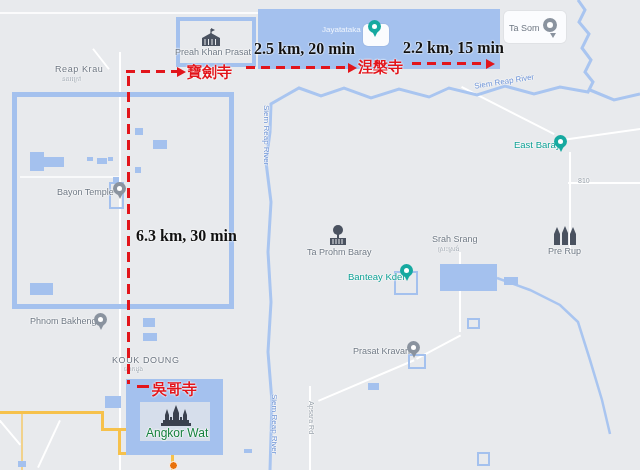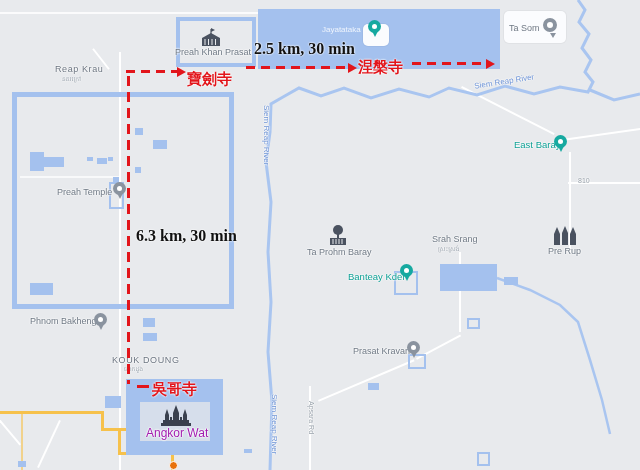--- a/index.html
+++ b/index.html
@@ -9,21 +9,21 @@
   .water{position:absolute;background:#a4c1ee;}
   .water-outline{position:absolute;border:5px solid #a4c1ee;background:transparent;}
   .water-outline.thin{border-width:2px;}
   svg.riverlayer{position:absolute;left:0;top:0;}
   
   .road-w{position:absolute;background:#ffffff;}
   .road-y{position:absolute;background:#f6c14b;}
   
   .mlabel{position:absolute;color:#6e7884;font-size:9px;white-space:nowrap;
           text-shadow:0 0 2px #fff,0 0 2px #fff,0 0 2px #fff;}
-  .mlabel.big{font-size:12px;color:#a21caf;}
+  .mlabel.big{font-size:12px;color:#15803d;}
   .mlabel.locality{color:#6b7480;letter-spacing:.6px;}
   .mlabel.khmer{font-size:6px;color:#98a1ac;}
   .mlabel.teal{color:#0d9f94;font-size:9.5px;}
   .mlabel.river{color:#6f94d6;font-size:8px;}
   .mlabel.roadname{color:#99a2ab;font-size:7px;}
   .vtext{transform:rotate(90deg);transform-origin:0 0;}
   
   .pin{position:absolute;width:13px;height:13px;border-radius:50%;}
   .pin::before{content:"";position:absolute;left:4px;top:4px;width:5px;height:5px;
                border-radius:50%;background:#fff;}
@@ -136,21 +136,21 @@
         <line x1="10.5" y1="11" x2="10.5" y2="17"></line>
         <line x1="14" y1="11" x2="14" y2="17"></line>
         <line x1="17.5" y1="11" x2="17.5" y2="17"></line>
       </g>
   </svg>
   <div class="mlabel" style="left:175px;top:47px;">Preah Khan Prasat</div>
 
   <div class="mlabel locality" style="left:55px;top:64px;">Reap Krau</div>
   <div class="mlabel khmer" style="left:62px;top:75px;">នគរក្រៅ</div>
 
-  <div class="mlabel" style="left:57px;top:187px;">Preah Temple</div>
+  <div class="mlabel" style="left:57px;top:187px;">Bayon Temple</div>
   <div class="pin gray" style="left:113px;top:182px;"></div>
 
   <div class="mlabel teal" style="left:514px;top:139px;">East Baray</div>
   <div class="pin teal" style="left:554px;top:135px;"></div>
 
   <div class="mlabel roadname" style="left:578px;top:177px;">810</div>
 
   <svg class="icon" style="left:327px;top:224px;" width="22" height="22" viewBox="0 0 22 22">
     <circle cx="11" cy="6" r="5" fill="#4a5260"></circle>
     <rect x="10" y="9" width="2" height="6" fill="#4a5260"></rect>
@@ -207,27 +207,28 @@
   </svg>
   <div class="mlabel big" style="left:146px;top:426px;">Angkor Wat</div>
 
   <div class="mlabel river" style="left:474px;top:77px;transform:rotate(-9deg);">Siem Reap River</div>
   <div class="mlabel river vtext" style="left:271px;top:105px;">Siem Reap River</div>
   <div class="mlabel river vtext" style="left:279px;top:394px;">Siem Reap River</div>
   <div class="mlabel roadname vtext" style="left:315px;top:401px;">Apsara Rd</div>
 
   <div class="rdash-h" style="left:126px;top:70px;width:52px;"></div>
   <div class="rarrow" style="left:177px;top:67px;"></div>
-  <div class="cn" style="left:187px;top:70px;">寶劍寺</div>
-
-  <div class="dist" style="left:254px;top:40px;">2.5 km, 30 min</div>
+  <div class="cn" style="left:187px;top:63px;">寶劍寺</div>
+
+  <div class="dist" style="left:254px;top:40px;">2.5 km, 20 min</div>
   <div class="rdash-h" style="left:246px;top:66px;width:102px;"></div>
   <div class="rarrow" style="left:348px;top:63px;"></div>
   <div class="cn" style="left:358px;top:58px;">涅槃寺</div>
 
+  <div class="dist" style="left:403px;top:39px;">2.2 km, 15 min</div>
   <div class="rdash-h" style="left:412px;top:62px;width:76px;"></div>
   <div class="rarrow" style="left:486px;top:59px;"></div>
 
   <div class="rdash-v" style="left:127px;top:76px;height:308px;"></div>
   <div class="dist" style="left:136px;top:227px;">6.3 km, 30 min</div>
   <div style="position:absolute;left:137px;top:385px;width:12px;height:3px;background:#e2151b;"></div>
   <div class="cn" style="left:152px;top:380px;">吳哥寺</div>
 
 </div>
 

